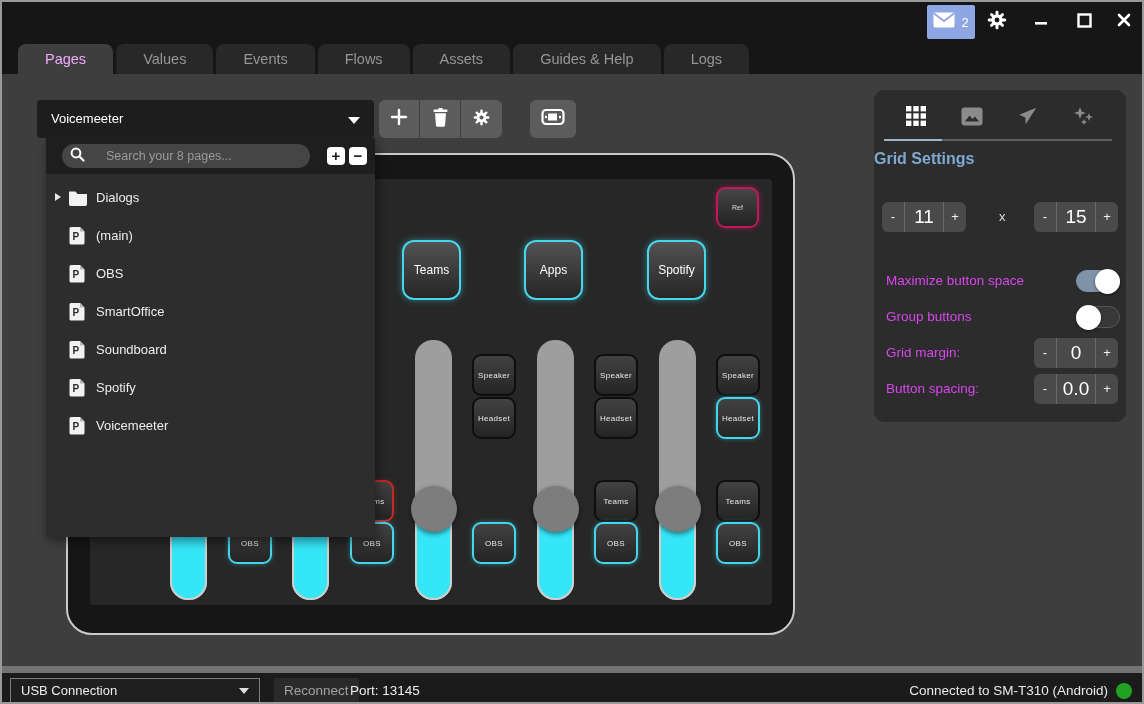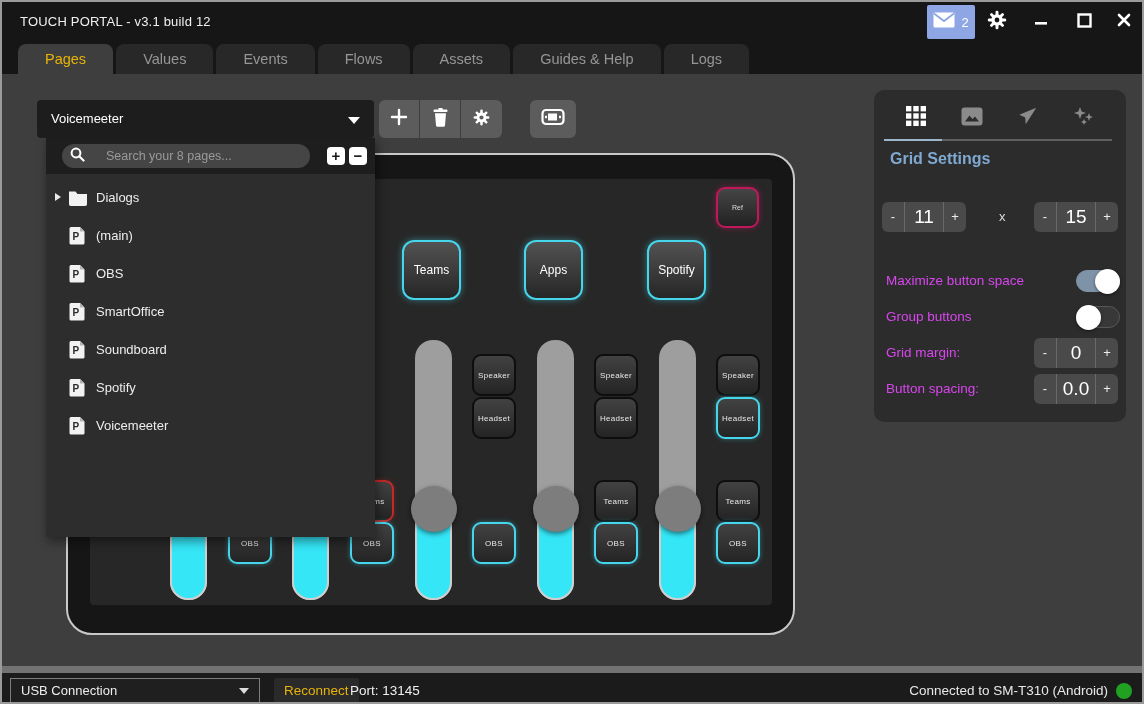--- a/index.html
+++ b/index.html
@@ -11,21 +11,21 @@
   .titlebar { position:absolute; left:0; top:0; right:0; height:40px; background:#161616; }
   .titlebar .title { position:absolute; left:18px; top:0; line-height:40px; font-size:13px; color:#f0f0f0; letter-spacing:.2px; }
   .mail-btn { position:absolute; left:925px; top:3px; width:48px; height:34px; background:#8ea7e4; border-radius:2px; display:flex; align-items:center; justify-content:center; gap:6px; cursor:pointer; }
   .mail-btn .cnt { color:#fff; font-size:13px; }
   .tb-icon { position:absolute; top:8px; width:24px; height:24px; display:flex; align-items:center; justify-content:center; cursor:pointer; }
   .gear-pos { left:983px; }  .min-pos { left:1027px; } .max-pos { left:1070px; } .close-pos { left:1110px; }
 
   
   .tabbar { position:absolute; left:0; top:40px; right:0; height:32px; background:#161616; display:flex; align-items:flex-end; padding-left:16px; gap:3px; }
   .tab { height:30px; line-height:30px; padding:0 27px; background:#282828; color:#969696; font-size:14.5px; border-radius:8px 8px 0 0; cursor:pointer; white-space:nowrap; }
-  .tab.active { background:#3e3e3e; color:#eab308; }
+  .tab.active { background:#3e3e3e; color:#f0abfc; }
 
   
   .main { position:absolute; left:0; top:72px; right:0; bottom:36px; background:#3e3e3e; overflow:hidden; }
 
   
   .tablet { position:absolute; left:64px; top:79px; width:729px; height:482px; background:#161616; border:2px solid #c9c9c9; border-radius:26px; z-index:1; }
   .screen { position:absolute; left:22px; top:24px; width:682px; height:426px; background:#272727; border-radius:4px; }
   .nav-btn { position:absolute; width:59px; height:60px; border-radius:12px; border:2px solid var(--cyan); background:linear-gradient(#525252,#262626); color:#fff; font-size:12px; display:flex; align-items:center; justify-content:center; box-shadow:0 0 7px rgba(70,214,236,.45); cursor:pointer; }
   .ref-btn { position:absolute; left:626px; top:8px; width:43px; height:41px; border-radius:9px; border:2px solid var(--pink); background:linear-gradient(#454545,#222); color:#ddd; font-size:7px; display:flex; align-items:center; justify-content:center; box-shadow:0 0 6px rgba(194,24,91,.5); cursor:pointer; }
   .slider-track { position:absolute; top:161px; width:37px; height:260px; background:#9e9e9e; border-radius:18px; cursor:pointer; }
@@ -57,52 +57,51 @@
   .tree-caret { width:14px; display:flex; align-items:center; }
   .tree-icon { width:28px; display:flex; align-items:center; }
   .tree-label { color:#ededed; font-size:13px; }
 
   
   .panel { position:absolute; left:872px; top:16px; width:252px; height:332px; background:#2c2c2c; border-radius:10px; z-index:4; }
   .ptabs { position:absolute; left:0; top:14px; width:100%; display:flex; justify-content:space-around; padding:0 14px; }
   .ptab { width:28px; height:28px; display:flex; align-items:center; justify-content:center; cursor:pointer; }
   .underline { position:absolute; left:10px; top:49px; width:228px; height:2px; background:#5f5f5f; }
   .underline .active-seg { position:absolute; left:0; top:0; width:58px; height:2px; background:#9db5c9; }
-  .panel-title { position:absolute; left:16px; top:60px; color:#7fa9d1; font-size:16px; font-weight:bold; }
+  .panel-title { position:absolute; left:0; top:60px; color:#7fa9d1; font-size:16px; font-weight:bold; }
   .stepper { height:30px; width:84px; background:#4a4a4a; border-radius:6px; display:flex; overflow:hidden; }
   .stepper .st-btn { width:22px; text-align:center; line-height:30px; color:#eee; font-size:13px; cursor:pointer; }
   .stepper .st-val { flex:1; text-align:center; line-height:30px; color:#fff; font-size:19px; border-left:1px solid #6a6a6a; border-right:1px solid #6a6a6a; }
   .dim-row { position:absolute; left:0; top:112px; width:100%; height:30px; }
   .dim-row .s1 { position:absolute; left:8px; } .dim-row .s2 { position:absolute; left:160px; }
   .dim-x { position:absolute; left:125px; top:0; line-height:30px; color:#ddd; font-size:13px; }
   .prow { position:absolute; left:0; width:100%; height:30px; }
   .prow .plabel { position:absolute; left:12px; top:0; line-height:30px; color:#d946ef; font-size:13.5px; }
   .prow .stepper { position:absolute; left:160px; top:0; }
   .toggle { position:absolute; left:202px; top:4px; width:44px; height:22px; border-radius:11px; background:#383838; border:1px solid #565656; cursor:pointer; }
   .toggle .knob { position:absolute; left:-1px; top:-2px; width:25px; height:25px; border-radius:50%; background:#fff; box-shadow:0 1px 3px rgba(0,0,0,.5); }
   .toggle.on { background:#7e93a8; border-color:#7e93a8; }
   .toggle.on .knob { left:auto; right:-1px; }
   .row-t1 { top:176px; } .row-t2 { top:212px; } .row-s1 { top:248px; } .row-s2 { top:284px; }
 
   
   .statusbar { position:absolute; left:0; bottom:0; right:0; height:36px; background:#1b1b1b; border-top:7px solid #737373;padding-left:34px; }
   .usb-select { position:absolute; left:8px; top:5px; width:250px; height:25px; background:#1f1f1f; border:1px solid #7d7d7d; color:#eee; font-size:13px; line-height:23px; padding-left:10px; cursor:pointer; }
   .usb-select .caret { position:absolute; right:10px; top:9px; width:0; height:0; border-left:5px solid transparent; border-right:5px solid transparent; border-top:6px solid #ddd; }
-  .reconnect { position:absolute; left:272px; top:5px; height:25px; padding:0 10px; background:#2a2a2a; color:#eab308; font-size:13.5px; line-height:25px; cursor:pointer; border-radius:2px; }
+  .reconnect { position:absolute; left:272px; top:5px; height:25px; padding:0 10px; background:#2a2a2a; color:#a3a3a3; font-size:13.5px; line-height:25px; cursor:pointer; border-radius:2px; }
   .port { position:absolute; left:348px; top:0; line-height:36px; color:#eee; font-size:13.5px; }
   .conn-status { position:absolute; right:34px; top:0; line-height:36px; color:#e8e8e8; font-size:13.5px; }
   .conn-dot { position:absolute; right:10px; top:10px; width:16px; height:16px; border-radius:50%; background:#21a121; }
 </style>
 </head>
 <body>
 
 <div class="window">
 
   <div class="titlebar">
-    <div class="title">TOUCH PORTAL - v3.1 build 12</div>
     <div class="mail-btn">
       <span>
         <svg width="22" height="16" viewBox="0 0 22 16">
             <rect x="0.5" y="0.5" width="21" height="15" rx="1.5" fill="#ffffff"></rect>
             <path d="M1 1.5 L11 9 L21 1.5" fill="none" stroke="#8ea7e4" stroke-width="1.8"></path>
           </svg>
       </span>
       <span class="cnt">2</span>
     </div>
     <div class="tb-icon gear-pos">

